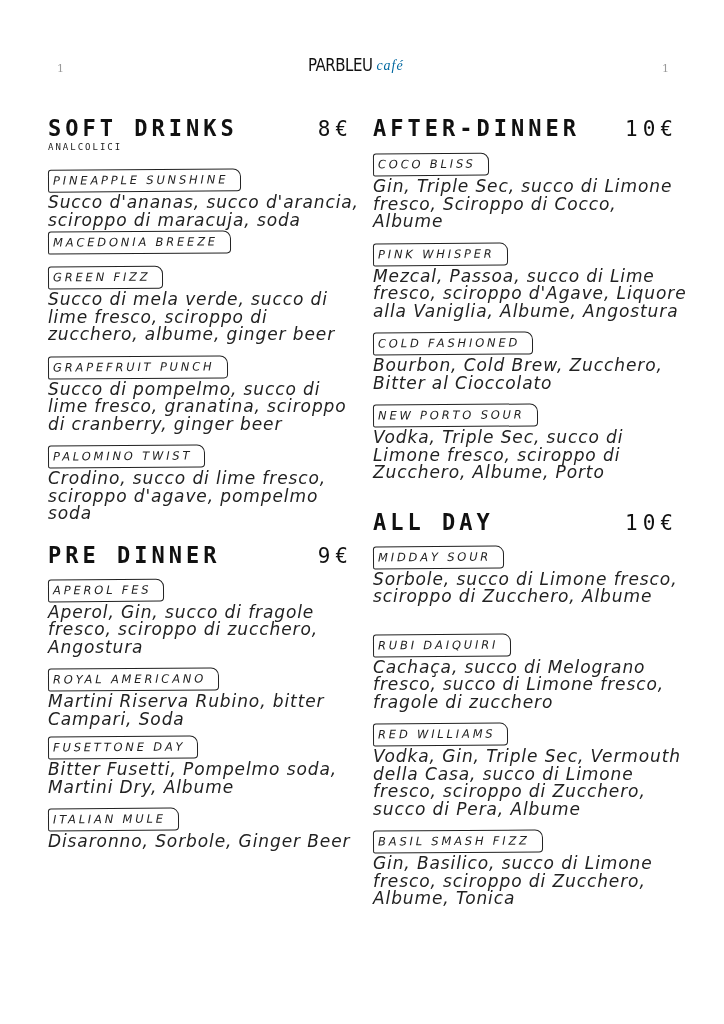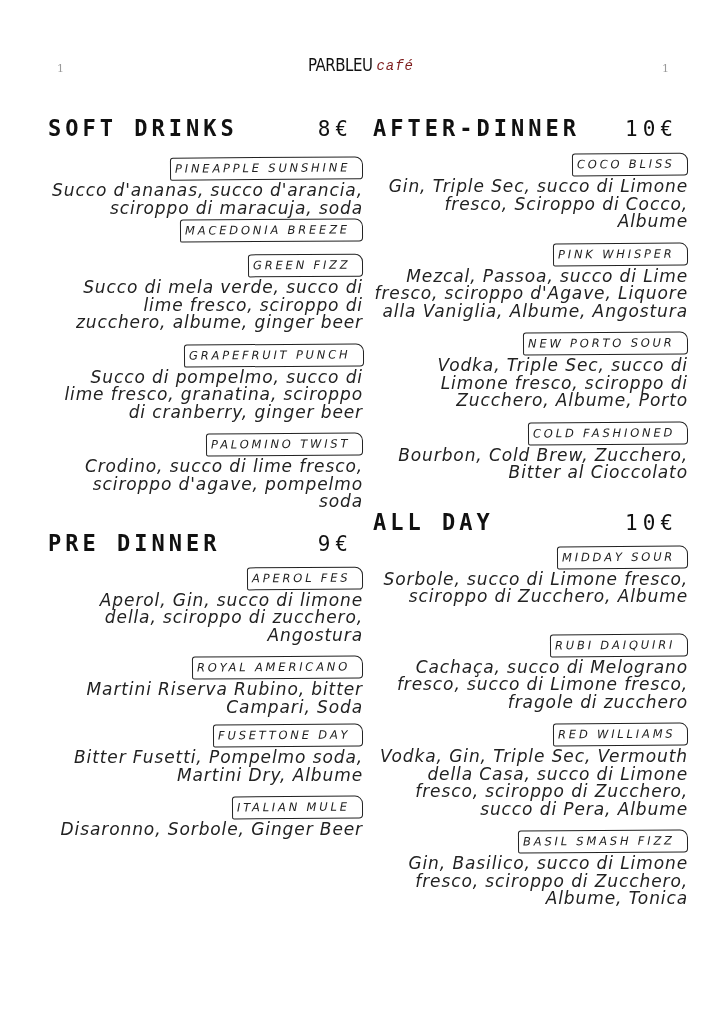--- a/index.html
+++ b/index.html
@@ -35,36 +35,36 @@
     }
     .brand-main {
       font-family: "DejaVu Sans", sans-serif;
       font-size: 15px;
       letter-spacing: -0.5px;
       color: #111;
       transform: scaleY(1.15);
       display: inline-block;
     }
     .brand-sub {
-      font-family: Liberation Mono, monospace;
+      font-family: Liberation Serif, serif;
       font-style: italic;
       font-size: 14px;
-      color: #7f1d1d;
+      color: #0369a1;
       letter-spacing: 1px;
     }
 
     .column {
       position: absolute;
       top: 110px;
       width: 315px;
     }
     .col-left { left: 48px; }
     .col-right { left: 373px; }
 
-    .section { position: relative; text-align: right; }
+    .section { position: relative; }
     .section-head {
       display: flex;
       justify-content: space-between;
       align-items: flex-end;
       width: 305px;
       height: 30px;
     }
     .section-title {
       font-family: "DejaVu Sans Mono", monospace;
       font-weight: bold;
@@ -130,20 +130,21 @@
   <span class="brand-sub">café</span>
 </div>
 
 <div class="column col-left">
 
   <div class="section">
     <div class="section-head">
       <span class="section-title">Soft Drinks</span>
       <span class="section-price">8€</span>
     </div>
+    <div class="section-sub">Analcolici</div>
 
     <div class="item" style="margin-top:17px">
       <div class="item-name">Pineapple Sunshine</div>
       <div class="item-desc">Succo d'ananas, succo d'arancia, sciroppo di maracuja, soda</div>
     </div>
     <div class="item" style="margin-top:2px">
       <div class="item-name">Macedonia Breeze</div>
     </div>
     <div class="item" style="margin-top:12px">
       <div class="item-name">Green Fizz</div>
@@ -160,21 +161,21 @@
   </div>
 
   <div class="section" style="margin-top:14px">
     <div class="section-head">
       <span class="section-title">Pre Dinner</span>
       <span class="section-price">9€</span>
     </div>
 
     <div class="item" style="margin-top:12px">
       <div class="item-name">Aperol Fes</div>
-      <div class="item-desc">Aperol, Gin, succo di limone della, sciroppo di zucchero, Angostura</div>
+      <div class="item-desc">Aperol, Gin, succo di fragole fresco, sciroppo di zucchero, Angostura</div>
     </div>
     <div class="item" style="margin-top:12px">
       <div class="item-name">Royal Americano</div>
       <div class="item-desc">Martini Riserva Rubino, bitter Campari, Soda</div>
     </div>
     <div class="item" style="margin-top:8px">
       <div class="item-name">Fusettone Day</div>
       <div class="item-desc">Bitter Fusetti, Pompelmo soda, Martini Dry, Albume</div>
     </div>
     <div class="item" style="margin-top:12px">
@@ -194,26 +195,26 @@
 
     <div class="item" style="margin-top:13px">
       <div class="item-name">Coco Bliss</div>
       <div class="item-desc">Gin, Triple Sec, succo di Limone fresco, Sciroppo di Cocco, Albume</div>
     </div>
     <div class="item" style="margin-top:12px">
       <div class="item-name">Pink Whisper</div>
       <div class="item-desc">Mezcal, Passoa, succo di Lime fresco, sciroppo d'Agave, Liquore alla Vaniglia, Albume, Angostura</div>
     </div>
     <div class="item" style="margin-top:12px">
+      <div class="item-name">Cold Fashioned</div>
+      <div class="item-desc">Bourbon, Cold Brew, Zucchero, Bitter al Cioccolato</div>
+    </div>
+    <div class="item" style="margin-top:12px">
       <div class="item-name">New Porto Sour</div>
       <div class="item-desc">Vodka, Triple Sec, succo di Limone fresco, sciroppo di Zucchero, Albume, Porto</div>
-    </div>
-    <div class="item" style="margin-top:12px">
-      <div class="item-name">Cold Fashioned</div>
-      <div class="item-desc">Bourbon, Cold Brew, Zucchero, Bitter al Cioccolato</div>
     </div>
   </div>
 
   <div class="section" style="margin-top:22px">
     <div class="section-head">
       <span class="section-title">All Day</span>
       <span class="section-price">10€</span>
     </div>
 
     <div class="item" style="margin-top:12px">

